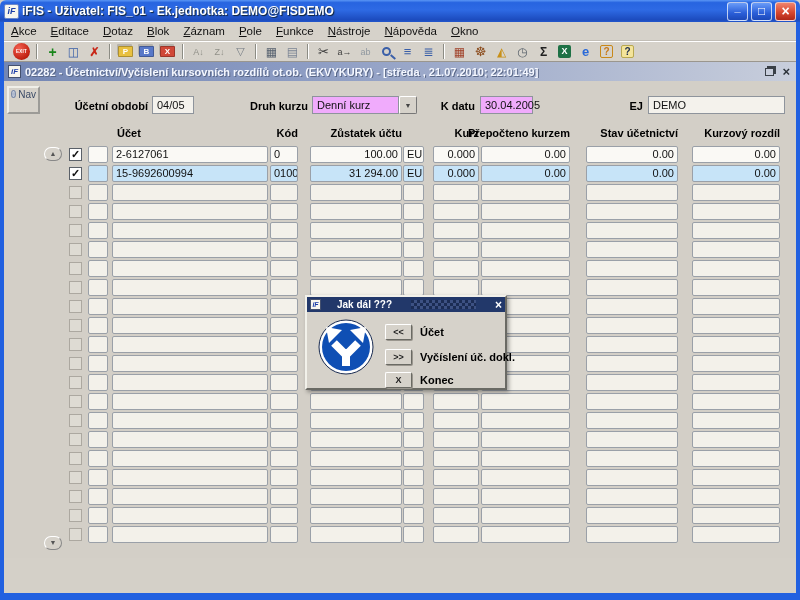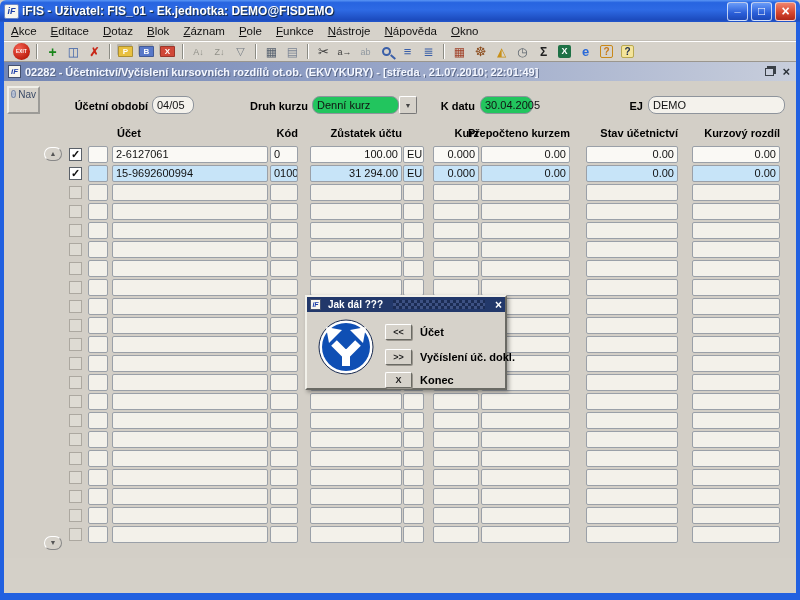--- a/index.html
+++ b/index.html
@@ -48,43 +48,43 @@
   .mdi-title{flex:1;font-size:11px;font-weight:bold;color:#F4F7FF;text-shadow:1px 1px 0 #5A6888;white-space:nowrap;overflow:hidden;}
   .mdi-restore{width:9px;height:8px;border:1px solid #3A4048;position:relative;background:#C8CEDC;box-shadow:2px -2px 0 -0px #3A4048;margin-right:4px;}
   .mdi-close{color:#2A3038;font-size:13px;font-weight:bold;line-height:13px;}
   .mdi-close::after{content:"×";}
   
   .canvas{position:absolute;left:0;top:81px;width:800px;height:477px;background:#D3CFC7;}
   .nav-tab{position:absolute;left:7px;top:5px;width:33px;height:28px;background:#D6D2CA;
     border:2px outset #F0EFE8;font-size:10px;color:#3A4A66;display:flex;align-items:flex-start;gap:2px;padding:1px 2px;}
   .nav-dot{width:8px;height:8px;border-radius:50%;border:1px solid #7A8AA8;background:radial-gradient(circle,#AEB8CC 30%,#E8ECF4);margin-top:1px;}
   .flabel{position:absolute;top:19px;height:14px;font-size:11px;font-weight:bold;color:#000;text-align:right;white-space:nowrap;}
-  .fld{position:absolute;top:15px;height:18px;background:#F4F2EC;border:1px solid #8E949C;border-radius:8px;
+  .fld{position:absolute;top:15px;height:18px;background:#F4F2EC;border:1px solid #8E949C;border-radius:0;
     font-size:11px;line-height:16px;padding:0 4px;color:#111;white-space:nowrap;}
-  .fld.pink{background:#22c55e;}
+  .fld.pink{background:#f0abfc;}
   .combo-btn{position:absolute;left:399px;top:15px;width:18px;height:18px;background:#D6D2CA;
     border:1px solid;border-color:#FFF #777 #777 #FFF;border-radius:2px;font-size:7px;color:#444;
     display:flex;align-items:center;justify-content:center;}
   .ghead{position:absolute;top:46px;height:14px;font-size:11px;font-weight:bold;color:#000;white-space:nowrap;}
   .rowarrow{position:absolute;left:44px;width:18px;height:14px;background:#D6D2CA;border:1px solid;
     border-color:#FFF #888 #888 #FFF;border-radius:7px;font-size:7px;line-height:12px;text-align:center;color:#555;}
   .cell{position:absolute;height:17px;border:1px solid #9AA0A8;border-radius:2px;background:#FAF9F5;
     font-size:11px;line-height:15px;padding:0 3px;color:#111;white-space:nowrap;overflow:hidden;}
   .cell.sel{background:#C7E4F8;}
   .cell.empty{background:#F3F1EA;}
   .cell.r{text-align:right;}
   .cb{position:absolute;width:13px;height:13px;background:#fff;border:1px solid #5A6068;
     font-size:11px;line-height:11px;text-align:center;font-weight:bold;color:#101010;}
   .cb.checked::after{content:"✓";}
   .cb.off{background:#DEDBD3;border-color:#ACA8A0;}
   
   .dialog{position:absolute;left:305px;top:295px;width:202px;height:95px;background:#D6D2CA;
     border:2px solid;border-color:#F2F1EA #6A6A64 #6A6A64 #F2F1EA;box-shadow:2px 2px 4px rgba(0,0,0,.35);z-index:100;}
   .dlg-title{position:absolute;left:0;top:0;width:100%;height:15px;background:#22386A;display:flex;
-    align-items:center;gap:7px;padding:0 3px;}
+    align-items:center;gap:16px;padding:0 3px;}
   .dlg-title .mdi-icon{width:11px;height:11px;line-height:9px;font-size:7px;}
   .dlg-title-text{color:#fff;font-size:10px;font-weight:bold;white-space:nowrap;}
   .dlg-checker{flex:1;height:9px;margin:0 3px;
     background:repeating-conic-gradient(#3D5183 0% 25%,#1B2C54 0% 50%);background-size:6px 6px;}
   .dlg-close{color:#fff;font-size:12px;font-weight:bold;line-height:12px;}
   .dlg-close::after{content:"×";}
   .dlg-btn{position:absolute;left:78px;width:27px;height:16px;background:#D6D2CA;border:1px solid;
     border-color:#FFF #6A6A64 #6A6A64 #FFF;border-radius:2px;font-size:9px;font-weight:bold;color:#222;
     text-align:center;line-height:14px;box-shadow:1px 1px 0 #9A968E;}
   .dlg-lbl{position:absolute;left:113px;font-size:11px;font-weight:bold;color:#000;white-space:nowrap;}

